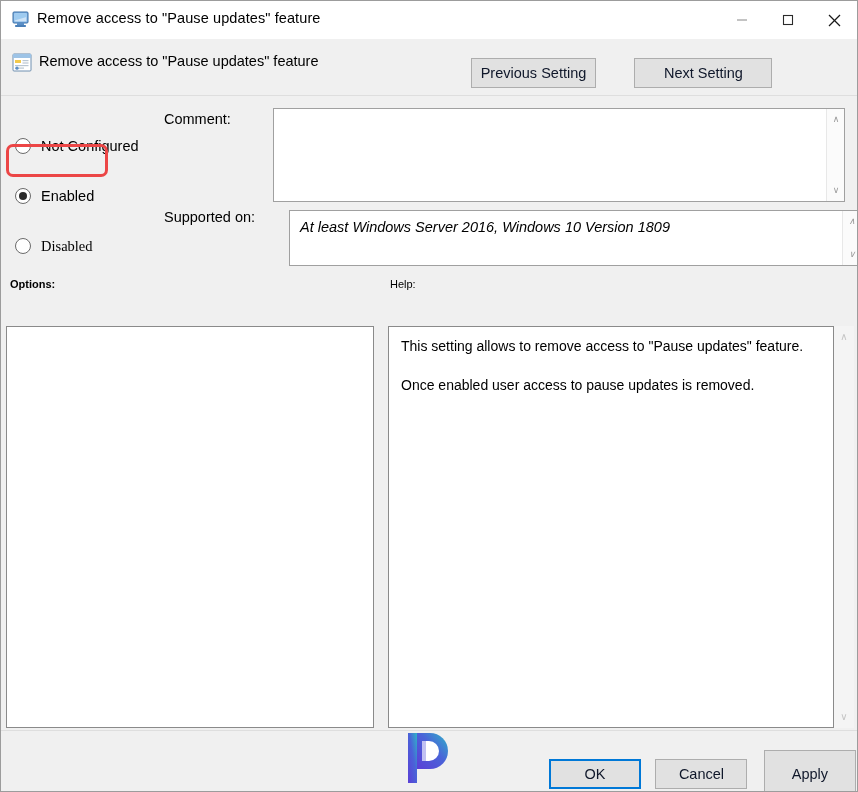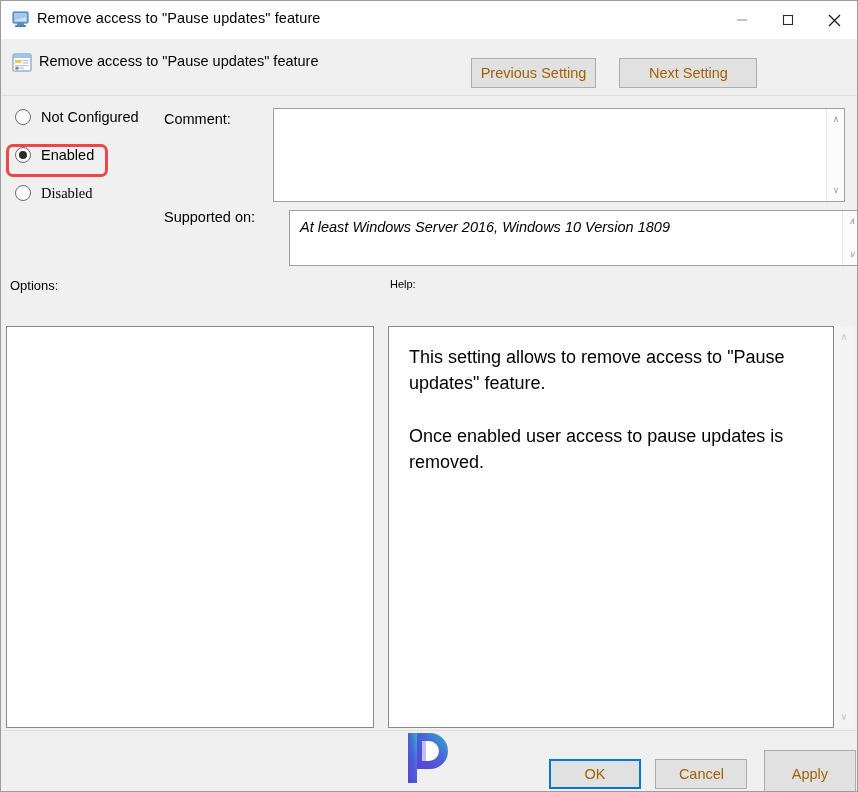--- a/index.html
+++ b/index.html
@@ -88,47 +88,49 @@
   .nav-buttons {
     position: absolute;
     left: 470px; top: 57px;
   }
   .btn {
     display: inline-block;
     background: #e1e1e1;
     border: 1px solid #adadad;
     font-family: "Liberation Sans", sans-serif;
     font-size: 14.5px;
-    color: #a16207;
+    color: #0f172a;
     text-align: center;
     box-sizing: border-box;
     cursor: default;
     padding: 0;
     line-height: 1;
   }
   .btn-prev {
     width: 125px; height: 30px;
     line-height: 28px;
   }
   .btn-next {
     width: 138px; height: 30px;
     line-height: 28px;
-    margin-left: 19px;
+    margin-left: 34px;
   }
 
   
   .state-group {
     position: absolute;
     left: 14px; top: 108px;
     width: 150px;
   }
   .radio-row {
     display: flex;
+    align-items: center;
     height: 26px;
     margin-bottom: 12px;
+    margin-top: 24px;
   }
   .radio-row:last-child { margin-bottom: 0; font-family: Liberation Serif, serif; }
   .radio-mark {
     width: 16px; height: 16px;
     border: 1px solid #6b6b6b;
     border-radius: 50%;
     background: #ffffff;
     box-sizing: border-box;
     flex: none;
     position: relative;
@@ -207,21 +209,21 @@
     font-size: 9px;
     line-height: 1;
   }
   .sb-arrow.up { top: 2px; }
   .sb-arrow.down { bottom: 2px; }
 
   
   .lbl-options {
     position: absolute;
     left: 9px; top: 277px;
-    font-size: 13px; color: #000000;
+    font-size: 11px; color: #000000; font-weight: bold;
   }
   .lbl-help {
     position: absolute;
     left: 389px; top: 277px;
     font-size: 11px; color: #000000;
   }
   .options-panel {
     position: absolute;
     left: 5px; top: 325px;
     width: 368px; height: 402px;
@@ -232,23 +234,23 @@
   .help-panel {
     position: absolute;
     left: 387px; top: 325px;
     width: 446px; height: 402px;
     background: #ffffff;
     border: 1px solid #8a8a8a;
     box-sizing: border-box;
     overflow: hidden;
   }
   .help-para {
-    font-size: 18px;
-    color: #000000;
-    margin: 8px;
+    font-size: 14px;
+    color: #000000;
+    margin: 0;
     padding: 0 12px;
     line-height: 1.45;
   }
   .help-para.first { padding-top: 9px; }
   .help-para.second { padding-top: 19px; }
 
   .help-scroll {
     position: absolute;
     left: 833px; top: 325px;
     width: 20px; height: 402px;

